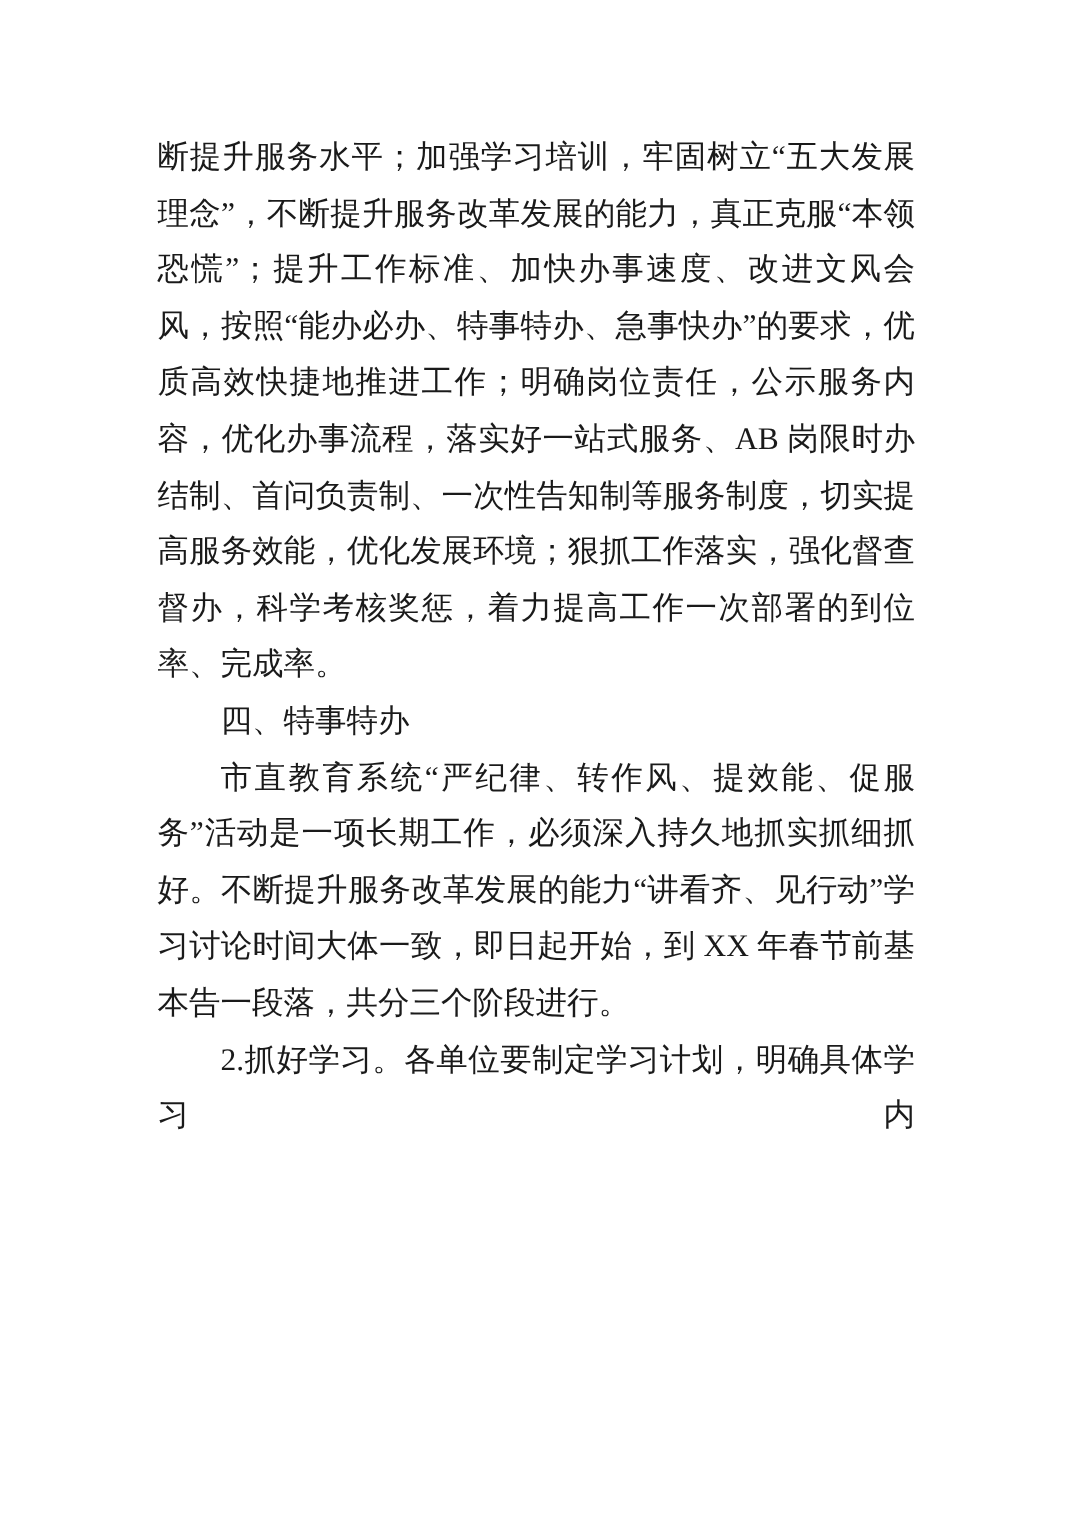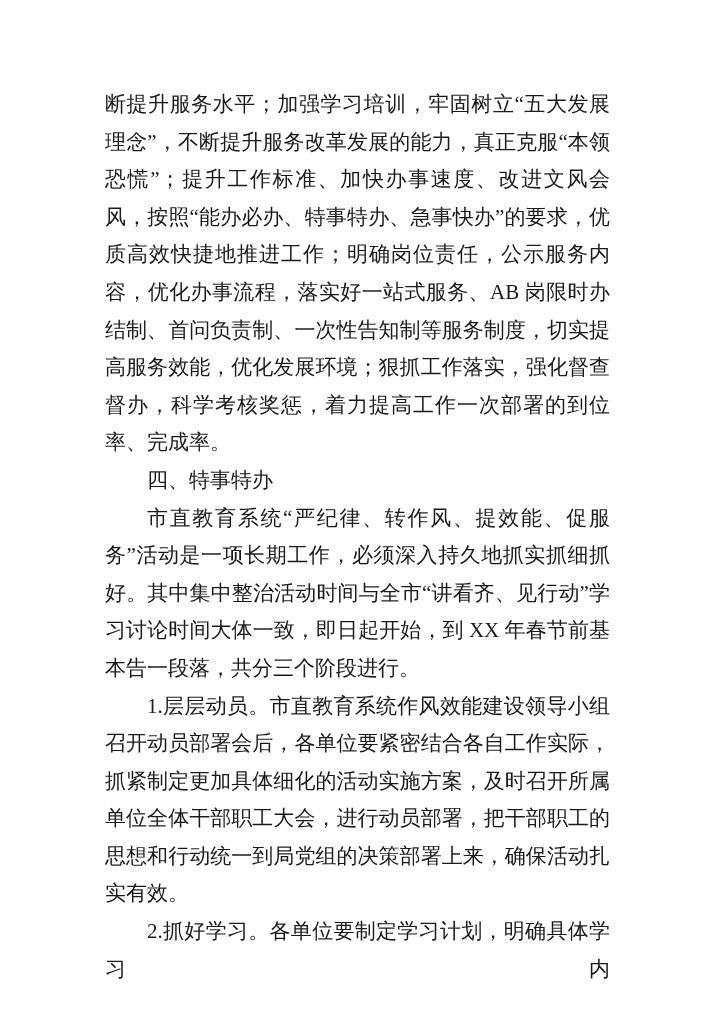--- a/index.html
+++ b/index.html
@@ -38,17 +38,16 @@
     text-align-last: justify;
   }
 </style>
 </head>
 <body>
 
 <div class="page">
   <div class="text-block">
     <p class="para">断提升服务水平；加强学习培训，牢固树立“五大发展理念”，不断提升服务改革发展的能力，真正克服“本领恐慌”；提升工作标准、加快办事速度、改进文风会风，按照“能办必办、特事特办、急事快办”的要求，优质高效快捷地推进工作；明确岗位责任，公示服务内容，优化办事流程，落实好一站式服务、AB 岗限时办结制、首问负责制、一次性告知制等服务制度，切实提高服务效能，优化发展环境；狠抓工作落实，强化督查督办，科学考核奖惩，着力提高工作一次部署的到位率、完成率。</p>
     <p class="para indent">四、特事特办</p>
-    <p class="para indent">市直教育系统“严纪律、转作风、提效能、促服务”活动是一项长期工作，必须深入持久地抓实抓细抓好。其中集中整治活动时间与全市“讲看齐、见行动”学习讨论时间大体一致，即日起开始，到 XX 年春节前基本告一段落，共分三个阶段进行。</p>
-    <p class="para indent">1.层层动员。市直教育系统作风效能建设领导小组召开动员部署会后，各单位要紧密结合各自工作实际，抓紧制定更加具体细化的活动实施方案，及时召开所属单位全体干部职工大会，进行动员部署，把干部职工的思想和行动统一到局党组的决策部署上来，确保活动扎实有效。</p>
+    <p class="para indent">市直教育系统“严纪律、转作风、提效能、促服务”活动是一项长期工作，必须深入持久地抓实抓细抓好。不断提升服务改革发展的能力“讲看齐、见行动”学习讨论时间大体一致，即日起开始，到 XX 年春节前基本告一段落，共分三个阶段进行。</p>
     <p class="para indent force-justify">2.抓好学习。各单位要制定学习计划，明确具体学习内</p>
   </div>
 </div>
 
 </body></html>

